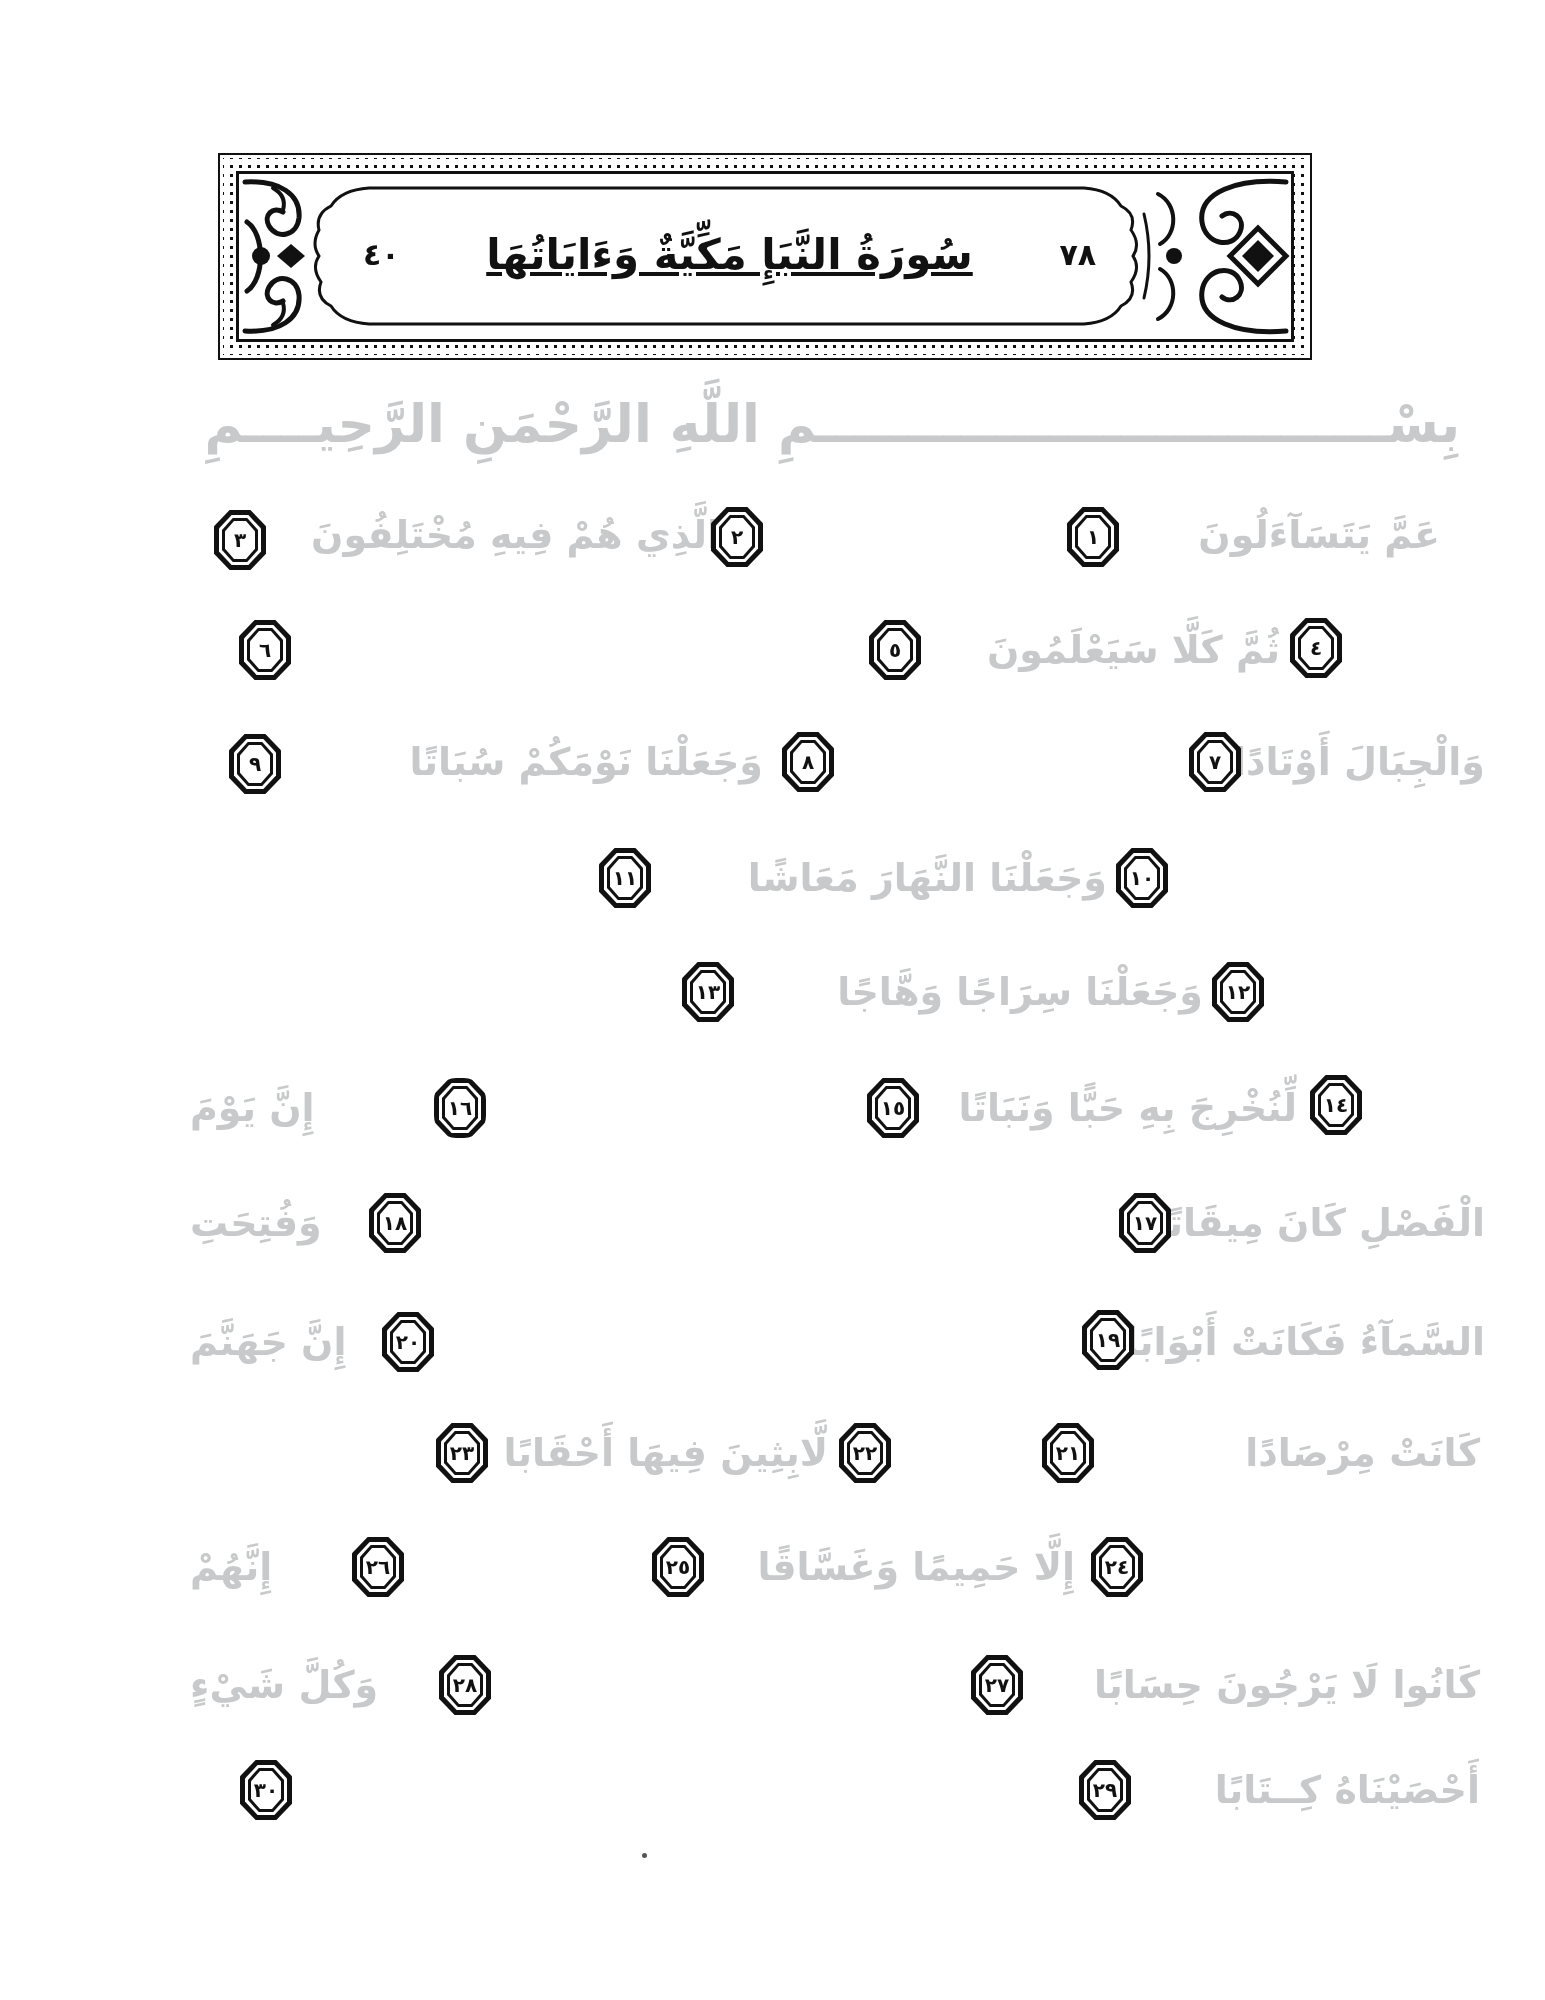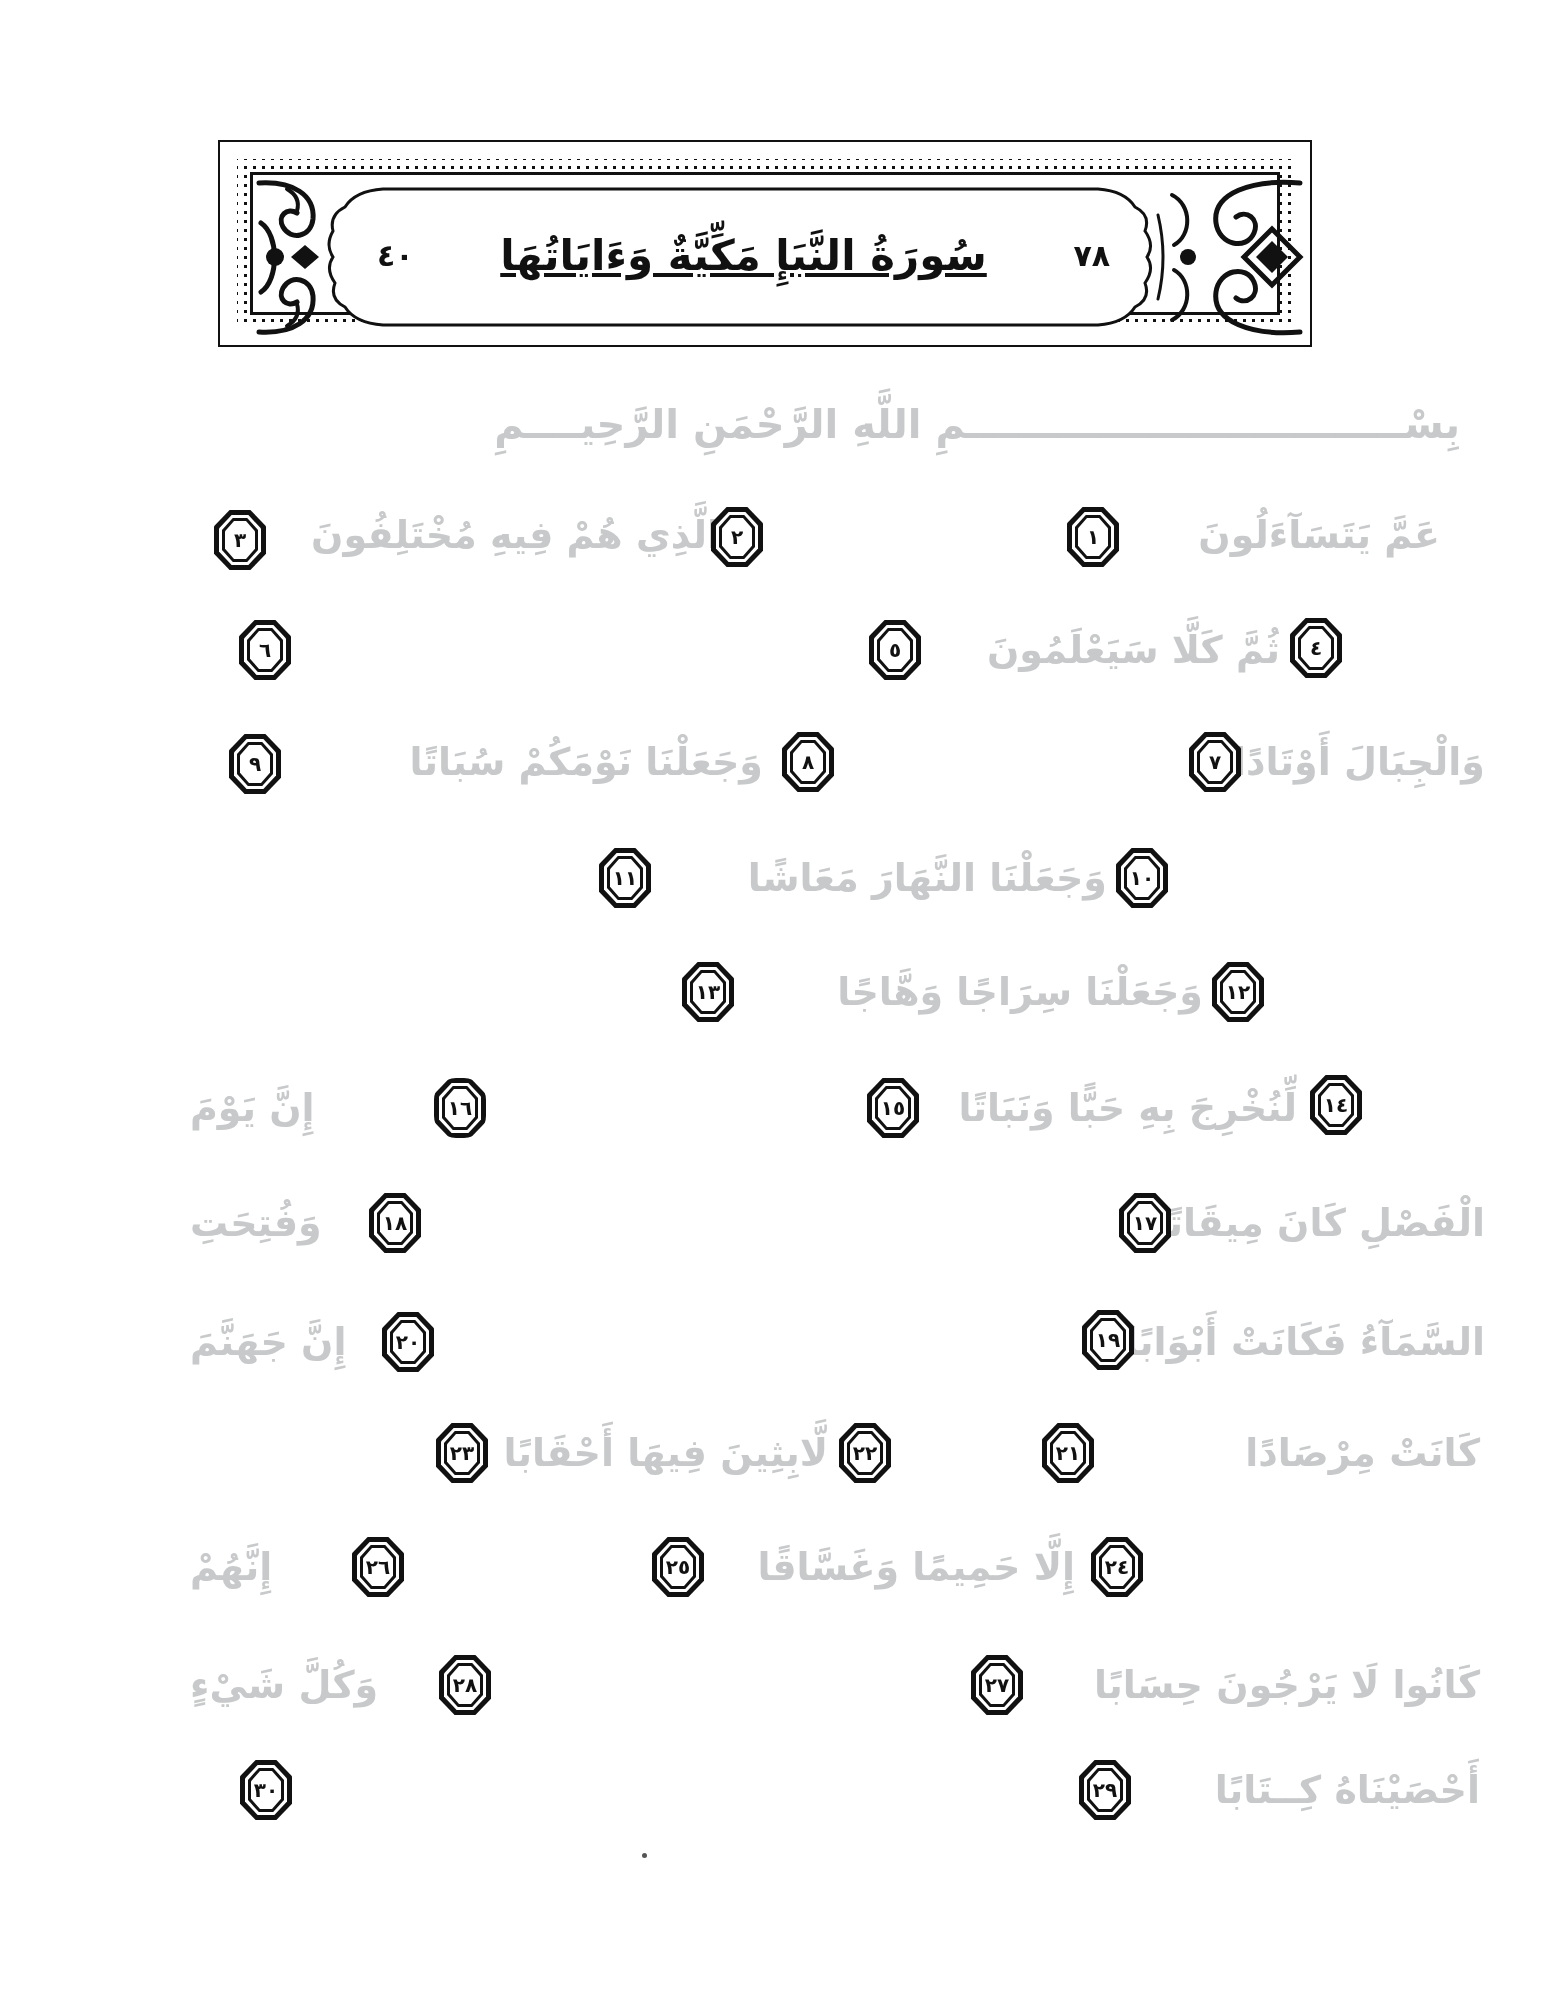--- a/index.html
+++ b/index.html
@@ -10,25 +10,25 @@
   html,body{margin:0;padding:0;}
   body{
     width:1545px;height:2000px;position:relative;background:#ffffff;
     font-family:"DejaVu Sans", sans-serif;overflow:hidden;
   }
   .abs{position:absolute;}
   .graytext{
     color:var(--faded);font-weight:bold;font-size:38px;line-height:58px;
     white-space:nowrap;direction:rtl;letter-spacing:0;
   }
-  .basmala{font-size:40px;line-height:84px;}
+  .basmala{font-size:52px;line-height:84px;}
   
   .frame{
-    position:absolute;left:218px;top:140px;width:1094px;height:207px;
-    box-sizing:border-box;border:2px solid var(--ink);padding:17px;background:#fff;
+    position:absolute;left:218px;top:153px;width:1094px;height:207px;
+    box-sizing:border-box;border:2px solid var(--ink);padding:3px;background:#fff;
   }
   .frame-dots{
     width:100%;height:100%;box-sizing:border-box;padding:13px;
     background-image:radial-gradient(circle, #111 1.7px, transparent 2.0px);
     background-size:9px 9px;background-position:4px 4px;
   }
   .frame-inner{
     width:100%;height:100%;box-sizing:border-box;border:3px solid var(--ink);
     background:#fff;position:relative;
   }

